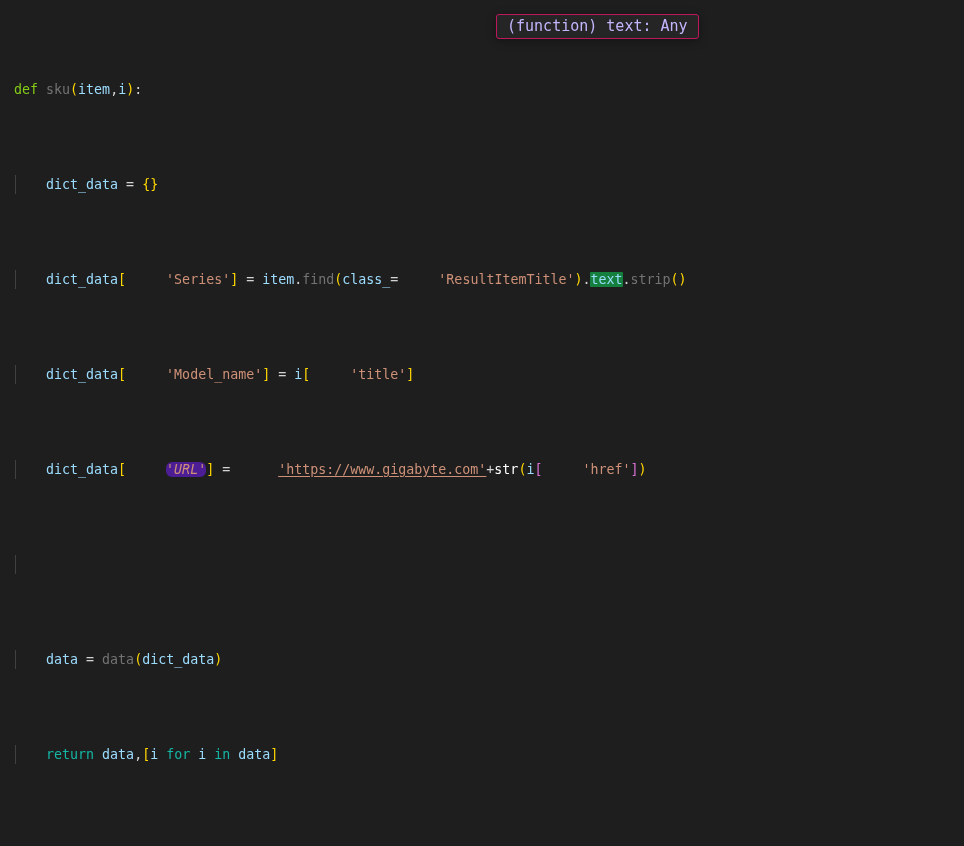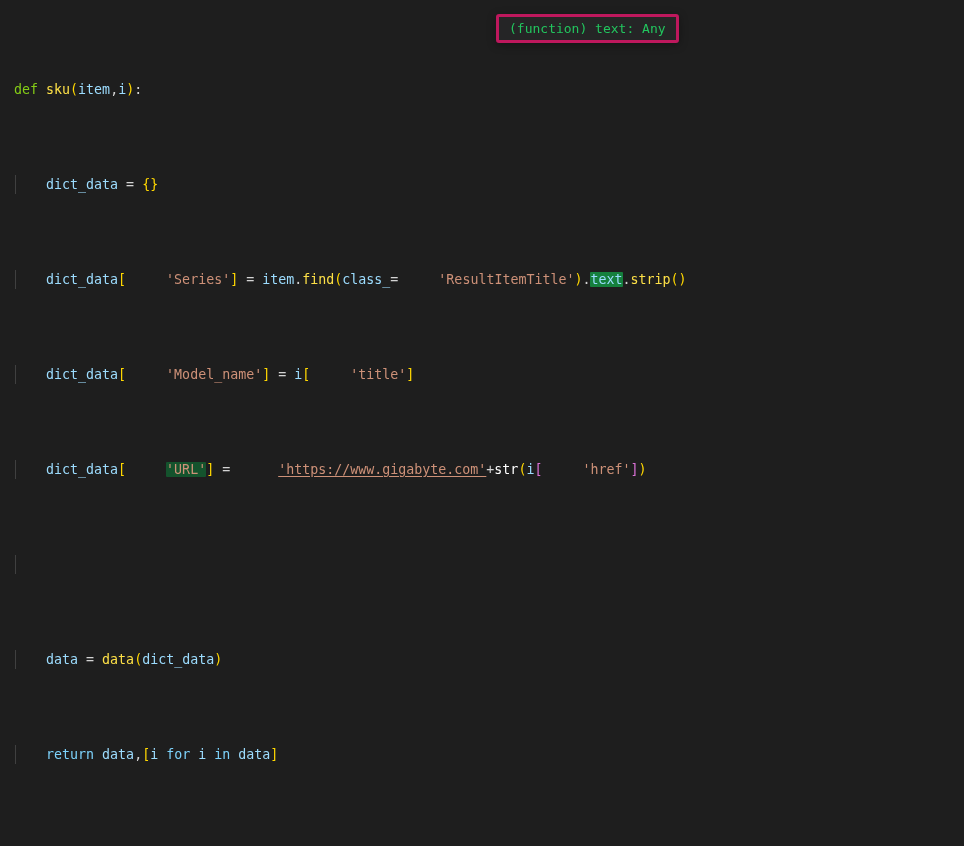--- a/index.html
+++ b/index.html
@@ -37,43 +37,43 @@
   .guide {
     position:absolute;
     top:0;
     width:1px;
     height:19px;
     background:#404040;
   }
 
   
   .kw   { color:#84cc16; }   
-  .ctl  { color:#7dd3fc; }   
-  .fn   { color:#fde047; }   
+  .ctl  { color:#14b8a6; }   
+  .fn   { color:#737373; }   
   .var  { color:#9cdcfe; }   
   .cls  { color:#ffffff; }   
   .str  { color:#ce9178;margin-left:40px; }   
   .op   { color:#d4d4d4; }   
   .pr0  { color:#ffd700; }   
   .pr1  { color:#da70d6; }   
 
-  .occ  { background:#14532d; border-radius:1px; }          
+  .occ  { background:#4c1d95; border-radius:6px;font-style:italic; }          
   .hov  { background:#15803d; border-radius:1px; }          
   .link { text-decoration:underline; text-underline-offset:2px; }
 
   
   #tooltip {
     position:absolute;
     left:496px; top:14px;
     background:#252526;
-    border:3px solid #be185d;
+    border:1px solid #be185d;
     border-radius:3px;
-    color:#22c55e;
+    color:#c4b5fd;
     font-family:"DejaVu Sans Mono","Liberation Mono",monospace;
-    font-size:13px;
+    font-size:15px;
     line-height:17px;
     padding:3px 10px;
     white-space:pre;
     box-shadow:0 2px 8px rgba(0,0,0,0.36);
     z-index:50;
   }
 </style>
 </head>
 <body>
 

